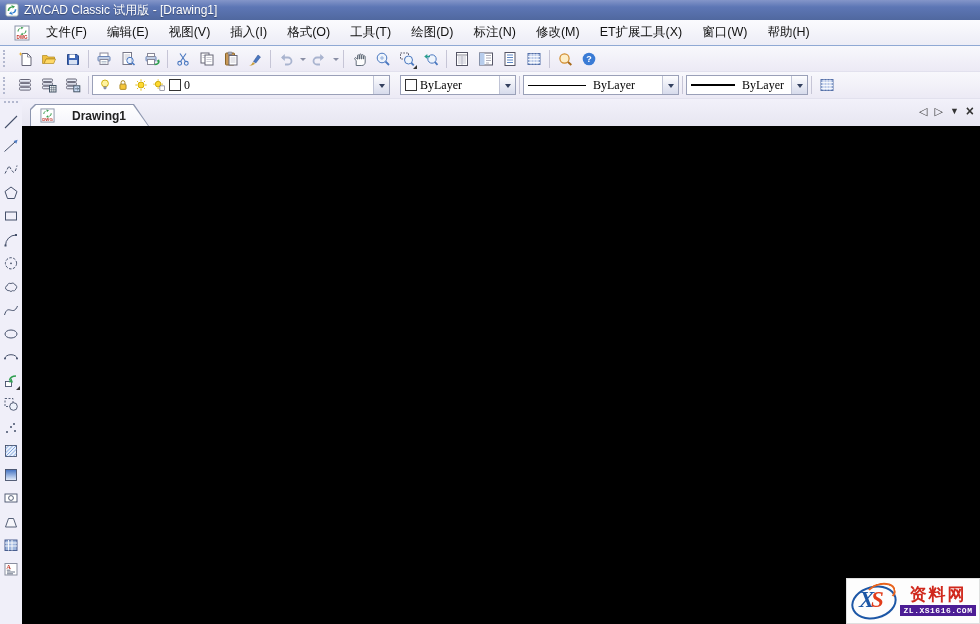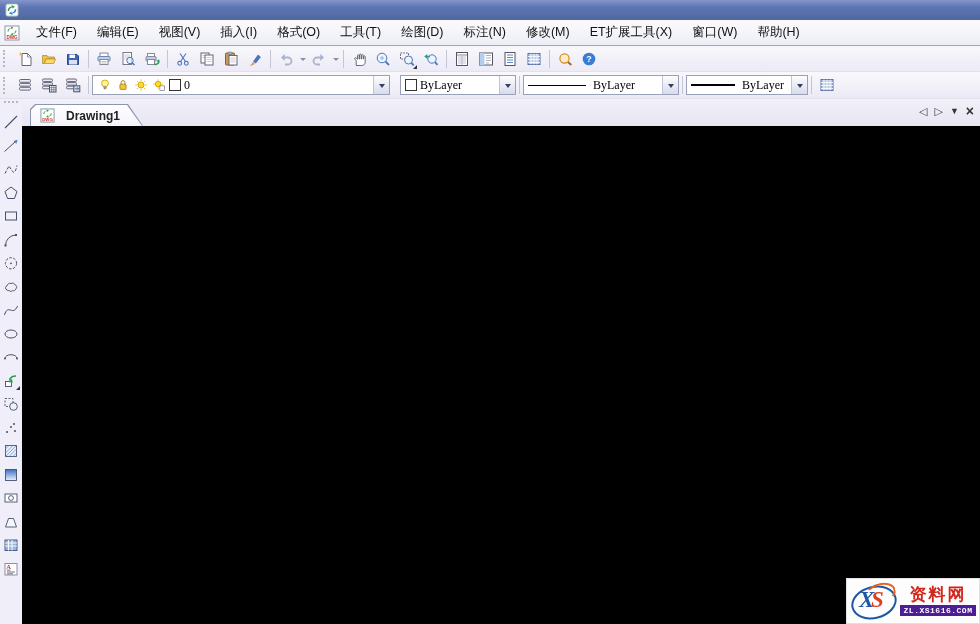--- a/index.html
+++ b/index.html
@@ -7,21 +7,21 @@
        font-family:"Liberation Sans",sans-serif;display:flex;flex-direction:column;
        -webkit-font-smoothing:antialiased;}
   svg{display:block}
   
   .titlebar{height:20px;flex:0 0 20px;display:flex;align-items:center;gap:5px;padding:0 5px;
     background:linear-gradient(180deg,#8496c9 0%,#5d76b5 35%,#50689f 100%);
     color:#fff;font-size:12px;}
   .titlebar .ttl{text-shadow:0 1px 1px rgba(0,0,0,.35);white-space:nowrap;}
   
   .menubar{height:24px;flex:0 0 25px;display:flex;align-items:center;background:linear-gradient(#fbfbfe,#ededf6);
-    border-bottom:1px solid #8fa9d4;font-size:12.5px;color:#111;padding-left:2px;}
+    border-bottom:1px solid #8fa9d4;font-size:12.5px;color:#111;padding-left:12px;}
   .menu-item{padding:3px 10px;cursor:default;white-space:nowrap;}
   .appicon{margin:0 6px 0 2px;}
   
   .tbrow{height:25px;flex:0 0 25px;display:flex;align-items:center;background:linear-gradient(#f8f8fc,#eceaf5);
     border-bottom:1px solid #e2e1ee;padding-left:2px;}
   .tbrow.r2{flex:0 0 26px;height:26px;}
   .grip-v{width:5px;height:17px;border-left:2px dotted #b3b8cf;margin:0 3px 0 1px;}
   .ico{width:22px;height:22px;display:flex;align-items:center;justify-content:center;border:1px solid transparent;border-radius:2px;position:relative;}
   .sep{width:0;height:18px;border-left:1px solid #c6c5d6;margin:0 3px;}
   .ddarrow{width:9px;height:22px;display:flex;align-items:center;justify-content:center;}
@@ -41,21 +41,21 @@
   
   .mainwrap{flex:1;display:flex;min-height:0;}
   .leftstrip{width:22px;flex:0 0 22px;background:#f0eff9;display:flex;flex-direction:column;align-items:center;padding-top:2px;}
   .grip-h{width:14px;height:5px;border-top:2px dotted #b3b8cf;margin-bottom:3px;}
   .vico{width:20px;height:20px;display:flex;align-items:center;justify-content:center;margin-bottom:1.5px;border:1px solid transparent;border-radius:2px;position:relative;}
   .rightcol{flex:1;display:flex;flex-direction:column;min-width:0;}
   .tabbar{height:27px;flex:0 0 27px;background:linear-gradient(#f2f1fa,#e7e6f1);display:flex;align-items:flex-end;padding-left:8px;position:relative;}
   .tab-outer{clip-path:polygon(0 100%,0 5px,5px 0,calc(100% - 15px) 0,100% 100%);
     background:#8d96af;padding:1px 1px 0 1px;height:22px;box-sizing:border-box;}
   .tab-inner{clip-path:polygon(0 100%,0 5px,5px 0,calc(100% - 15px) 0,100% 100%);
-    background:linear-gradient(#ffffff,#f4f4fb);height:100%;display:flex;align-items:center;gap:11px;
+    background:linear-gradient(#ffffff,#f4f4fb);height:100%;display:flex;align-items:center;gap:17px;
     padding:0 22px 0 9px;font-size:12px;font-weight:bold;color:#222;}
   .tabnav{position:absolute;right:6px;top:5px;display:flex;align-items:center;gap:7px;
     font-size:11px;color:#333;}
   .tabnav span{cursor:default;line-height:1;}
   .tabnav .closex{font-size:14px;font-weight:bold;}
   .tabnav .ddv{font-size:9px;}
   .canvas{flex:1;background:#000;position:relative;min-height:0;}
   
   .wm{position:absolute;right:0;bottom:0;width:134px;height:46px;background:#fdfdfd;
     display:flex;align-items:center;gap:4px;padding:2px 3px;box-sizing:border-box;border:1px solid #e0e0e0;}
@@ -77,20 +77,21 @@
 <body>
 
 <div class="titlebar">
   <span>
     <svg width="14" height="14" viewBox="0 0 16 16">
       <rect x="1" y="1" width="14" height="14" rx="2" fill="#fff" stroke="#9aa"></rect>
       <path d="M3 9c0-3 2-5 5-5l-1-1.6L11.5 4 8.6 6.6l.3-1.6C6.6 5 4.8 6.6 4.8 9z" fill="#3a9e4f"></path>
       <path d="M13 7c0 3-2 5-5 5l1 1.6L4.5 12l2.9-2.6-.3 1.6c2.3 0 4.1-1.6 4.1-4z" fill="#2e7fd0"></path>
     </svg>
   </span>
+  <span class="ttl">ZWCAD Classic 试用版 - [Drawing1]</span>
 </div>
 
 <div class="menubar">
   <span class="appicon">
     <svg width="16" height="16" viewBox="0 0 16 16">
       <rect x="1" y="1" width="14" height="14" fill="#fff" stroke="#8a93a8"></rect>
       <path d="M3.5 6.5c0-2.2 1.6-3.6 3.8-3.6l-.7-1.2 3 .8-2.3 2 .2-1.2c-1.7.1-2.9 1.3-2.9 3.2z" fill="#3a9e4f"></path>
       <path d="M12.5 5.5c0 2.2-1.6 3.6-3.8 3.6l.7 1.2-3-.8 2.3-2-.2 1.2c1.7-.1 2.9-1.3 2.9-3.2z" fill="#3a9e4f"></path>
       <text x="8" y="13.6" text-anchor="middle" font-size="4.6" font-weight="bold" fill="#c03028" font-family="Liberation Sans, sans-serif">DWG</text>
     </svg>

